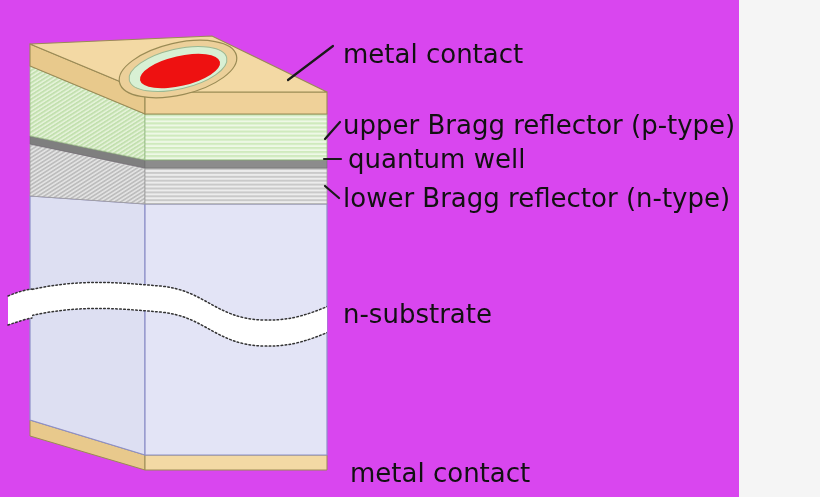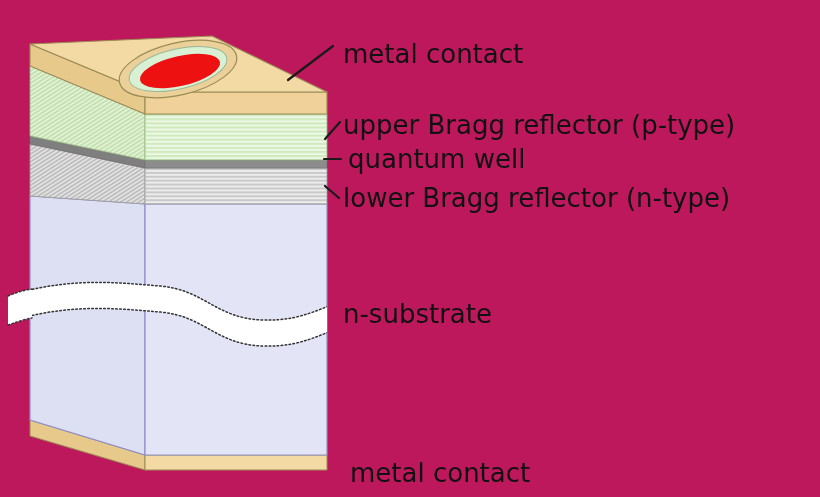--- a/index.html
+++ b/index.html
@@ -8,23 +8,23 @@
     background: #f5f5f5;
   }
   body {
     width: 820px;
     height: 497px;
     overflow: hidden;
     font-family: "DejaVu Sans", sans-serif;
   }
   #stage {
     position: relative;
-    width: 820px;
+    width: 739px;
     height: 497px;
-    background: #be185d;
+    background: #d946ef;
     text-decoration: underline;
   }
   svg#vcsel {
     position: absolute;
     left: 0;
     top: 0;
     width: 820px;
     height: 497px;
     display: block;
   }

